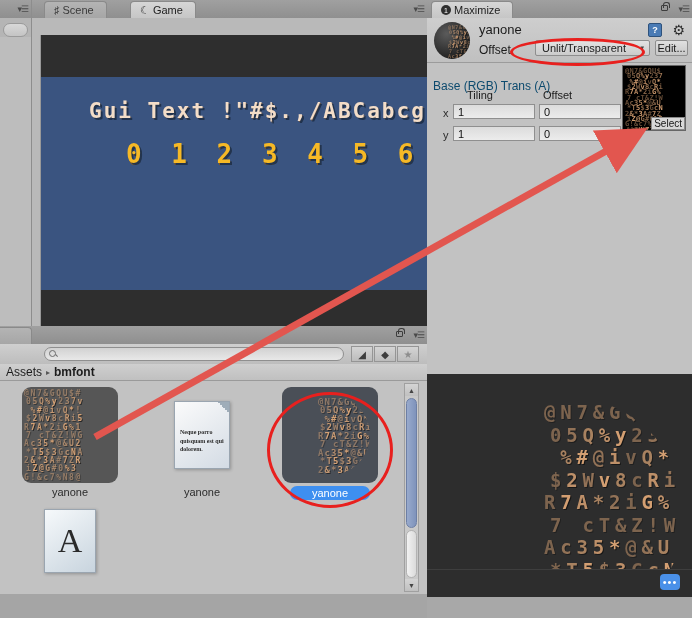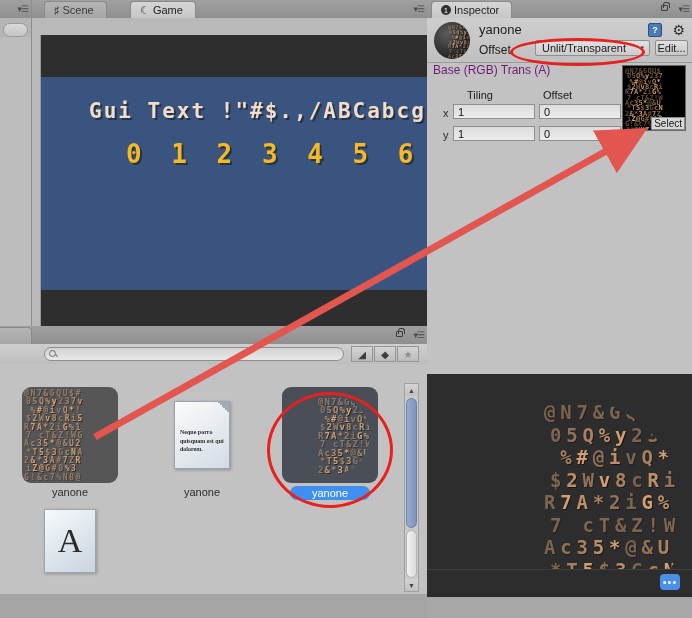--- a/index.html
+++ b/index.html
@@ -217,21 +217,21 @@
   }
   .helpicon {
     position: absolute; right: 30px; top: 5px; width: 14px; height: 14px;
     background: #4a7bb5; border: 1px solid #2e527c; border-radius: 2px;
     display:flex; align-items:center; justify-content:center;
     font-size: 9px; color:#fff; font-weight: bold;
   }
   .gearicon { position: absolute; right: 7px; top: 4px; font-size: 14px; color: #2e2e2e; }
 
   #matbody { position: absolute; top: 63px; left: 0; right: 0; bottom: 12px; }
-  .proplabel { position: absolute; left: 6px; top: 0; font-size: 12px; color: #701a75; }
+  .proplabel { position: absolute; left: 6px; top: 16px; font-size: 12px; color: #0c4a6e; }
   .colhdr { position: absolute; font-size: 11px; color: #1b1b1b; }
   .axis { position: absolute; font-size: 11px; color: #2b2b2b; }
   .numfield {
     position: absolute; height: 15px;
     background: linear-gradient(to bottom,#dcdcdc,#ececec);
     border: 1px solid #8f8f8f;
     display: flex; align-items: center; padding-left: 4px;
     font-size: 11px; color: #111;
   }
   .texslot {
@@ -348,20 +348,25 @@
         <span class="mag"></span>
         <span></span>
       </div>
       <div style="margin-left:auto;display:flex;padding-right:8px;">
         <div class="ficon">◢</div>
         <div class="ficon">◆</div>
         <div class="ficon" style="color:#8d8d8d;">★</div>
       </div>
     </div>
 
+    <div id="breadcrumb">
+      <span>Assets</span>
+      <span class="arr">▸</span>
+      <span class="crumb2">bmfont</span>
+    </div>
 
     <div id="assetarea">
 
       <div class="asset" style="left:18px; top:6px;">
         <div class="thumb">
           <div class="glyphwall gw">
               <span style="left:2.0px;top:2.0px;font-size:8px;opacity:0.45">@</span>
               <span style="left:8.4px;top:2.0px;font-size:8px;opacity:0.45">N</span>
               <span style="left:14.9px;top:2.0px;font-size:8px;opacity:0.45">7</span>
               <span style="left:21.3px;top:2.0px;font-size:8px;opacity:0.45">&amp;</span>
@@ -567,21 +572,21 @@
         <div class="track"></div>
         <div class="arrow" style="position:absolute;bottom:0;left:0;right:0;">▼</div>
       </div>
     </div>
   </div>
 
   <div id="inspector">
     <div id="insptabs">
       <div class="tab active" style="left:4px;">
         <span style="display:inline-flex;align-items:center;justify-content:center;width:10px;height:10px;border-radius:50%;background:#2f2f2f;color:#fff;font-size:7px;">1</span>
-        <span>Inspector</span>
+        <span>Maximize</span>
       </div>
       <span class="lock" style="right:24px;top:5px;"></span>
       <span class="tabmenu">▾☰</span>
     </div>
 
     <div id="matheader">
       <div class="matpreview">
         <div class="glyphwall gw3">
             <span style="left:14.0px;top:2.0px;font-size:5px;opacity:0.45">@</span>
             <span style="left:17.7px;top:2.0px;font-size:5px;opacity:0.45">N</span>

